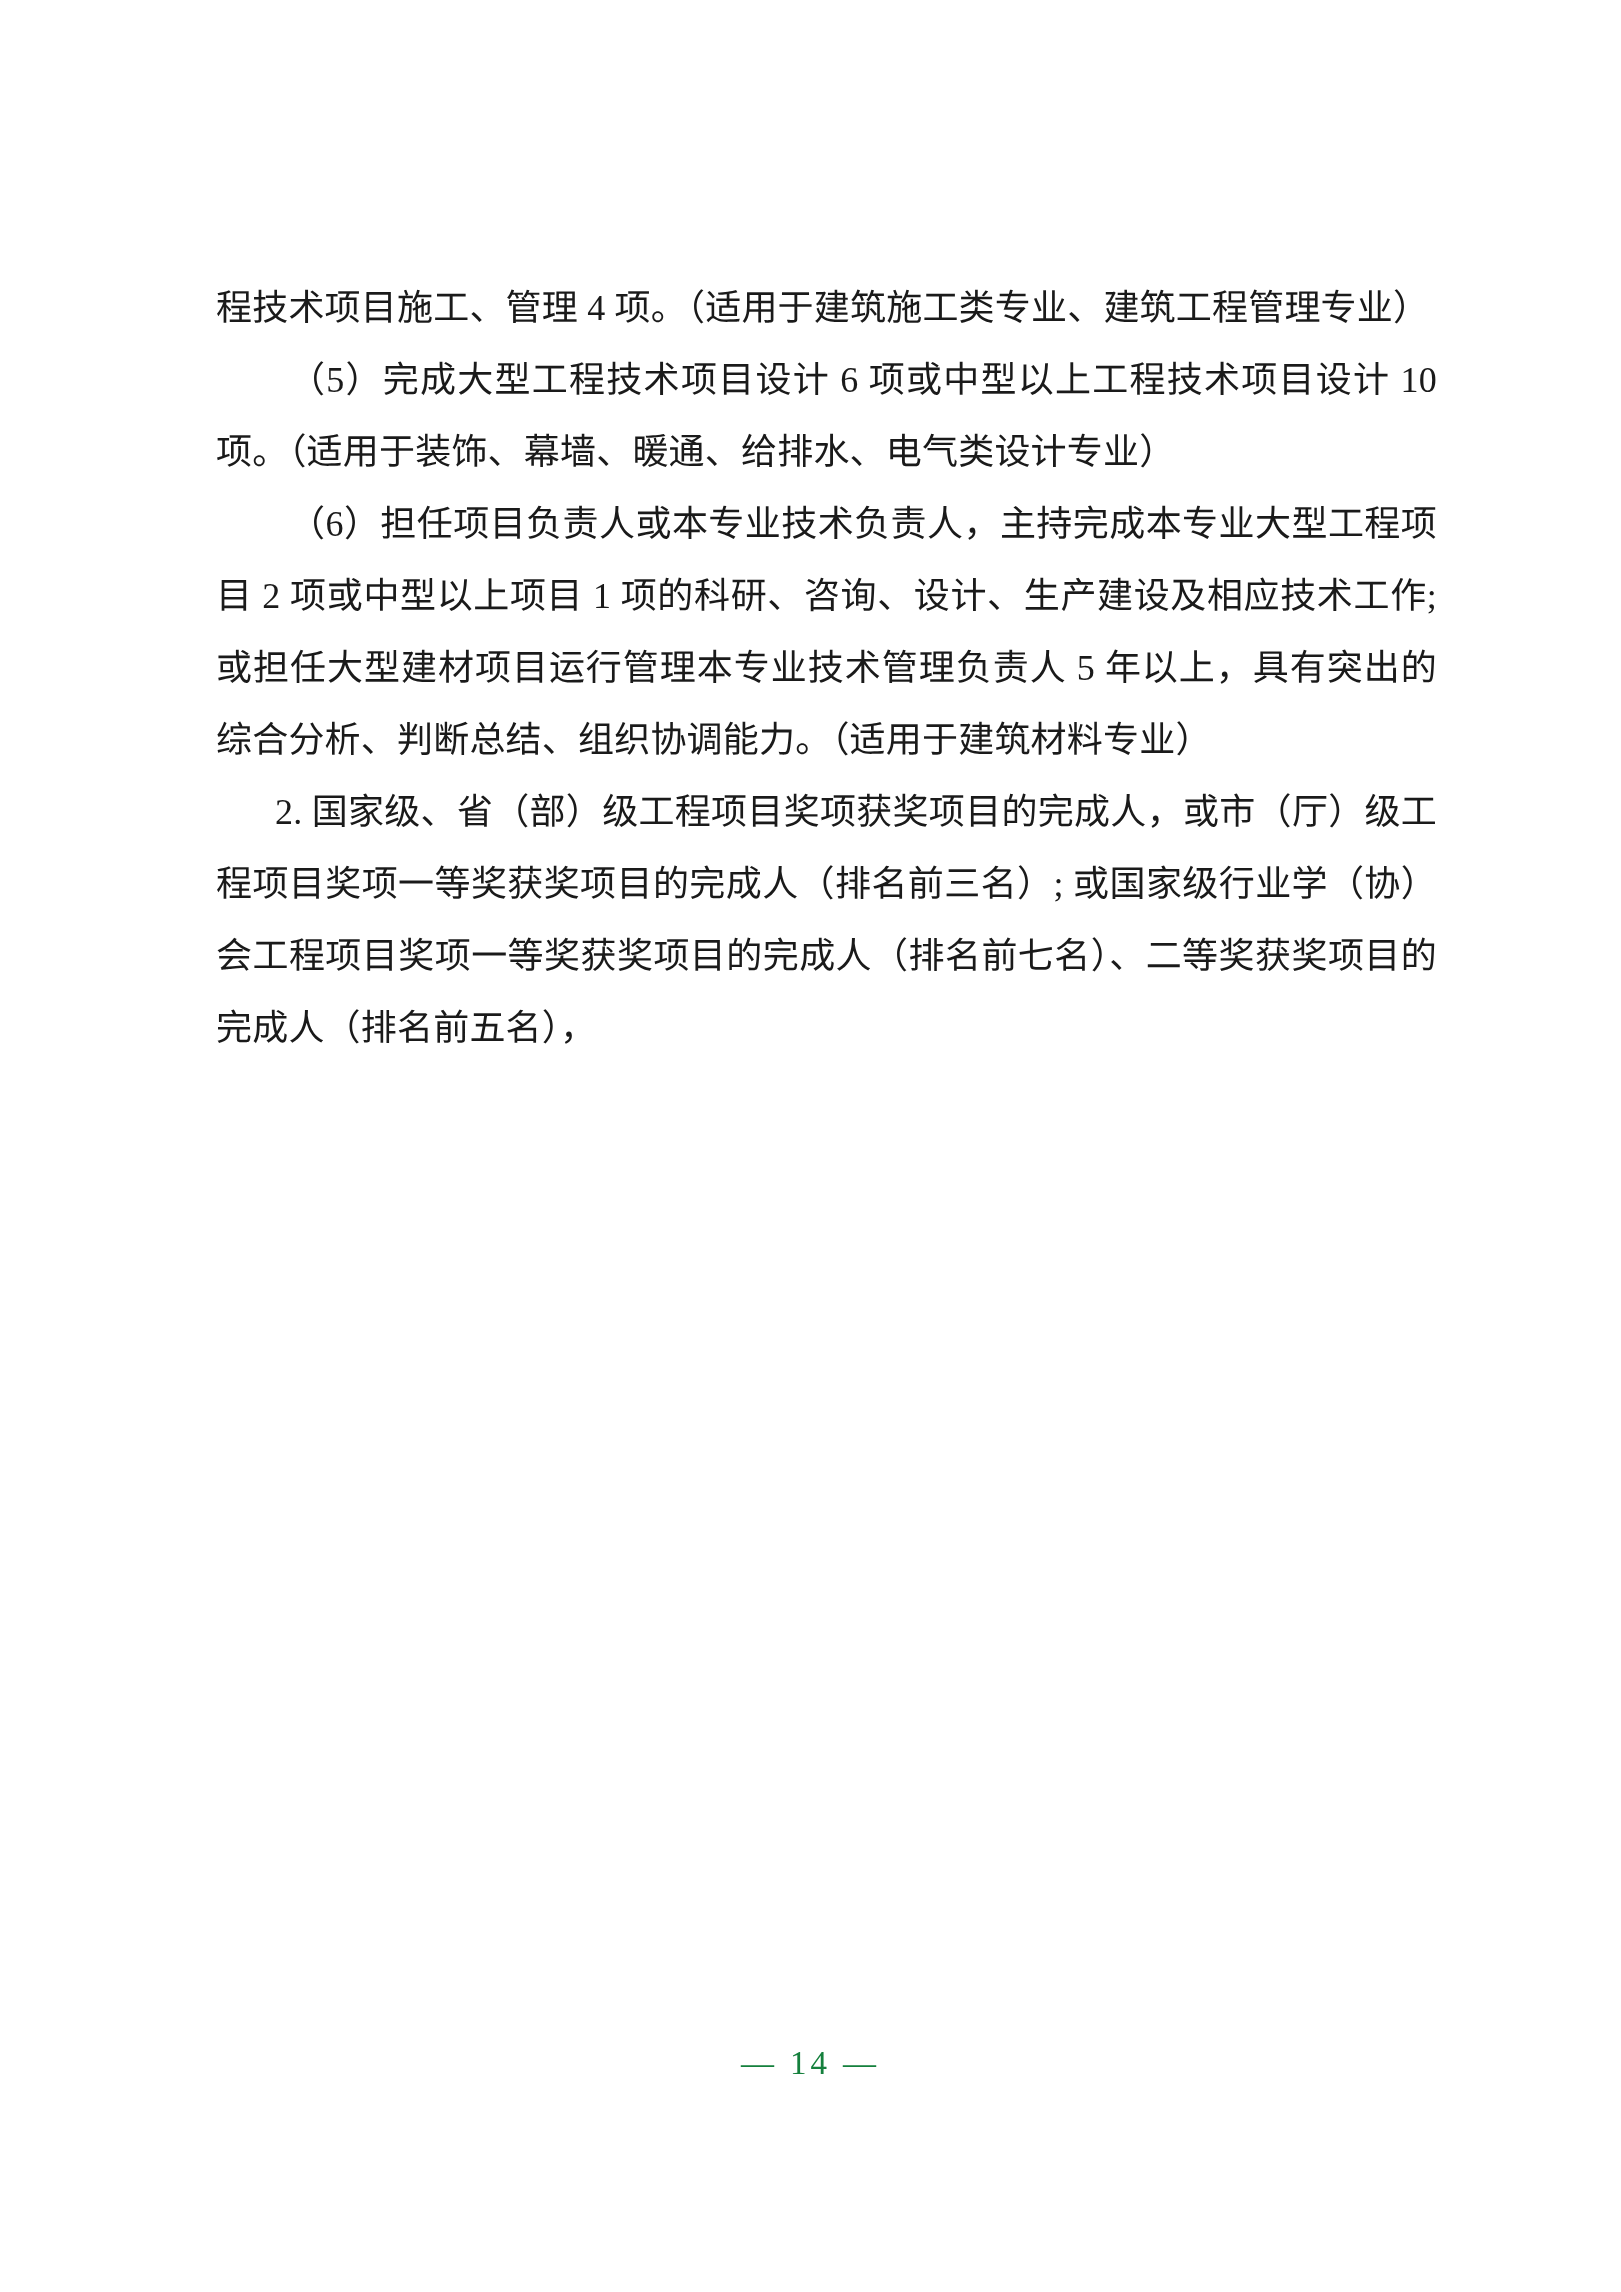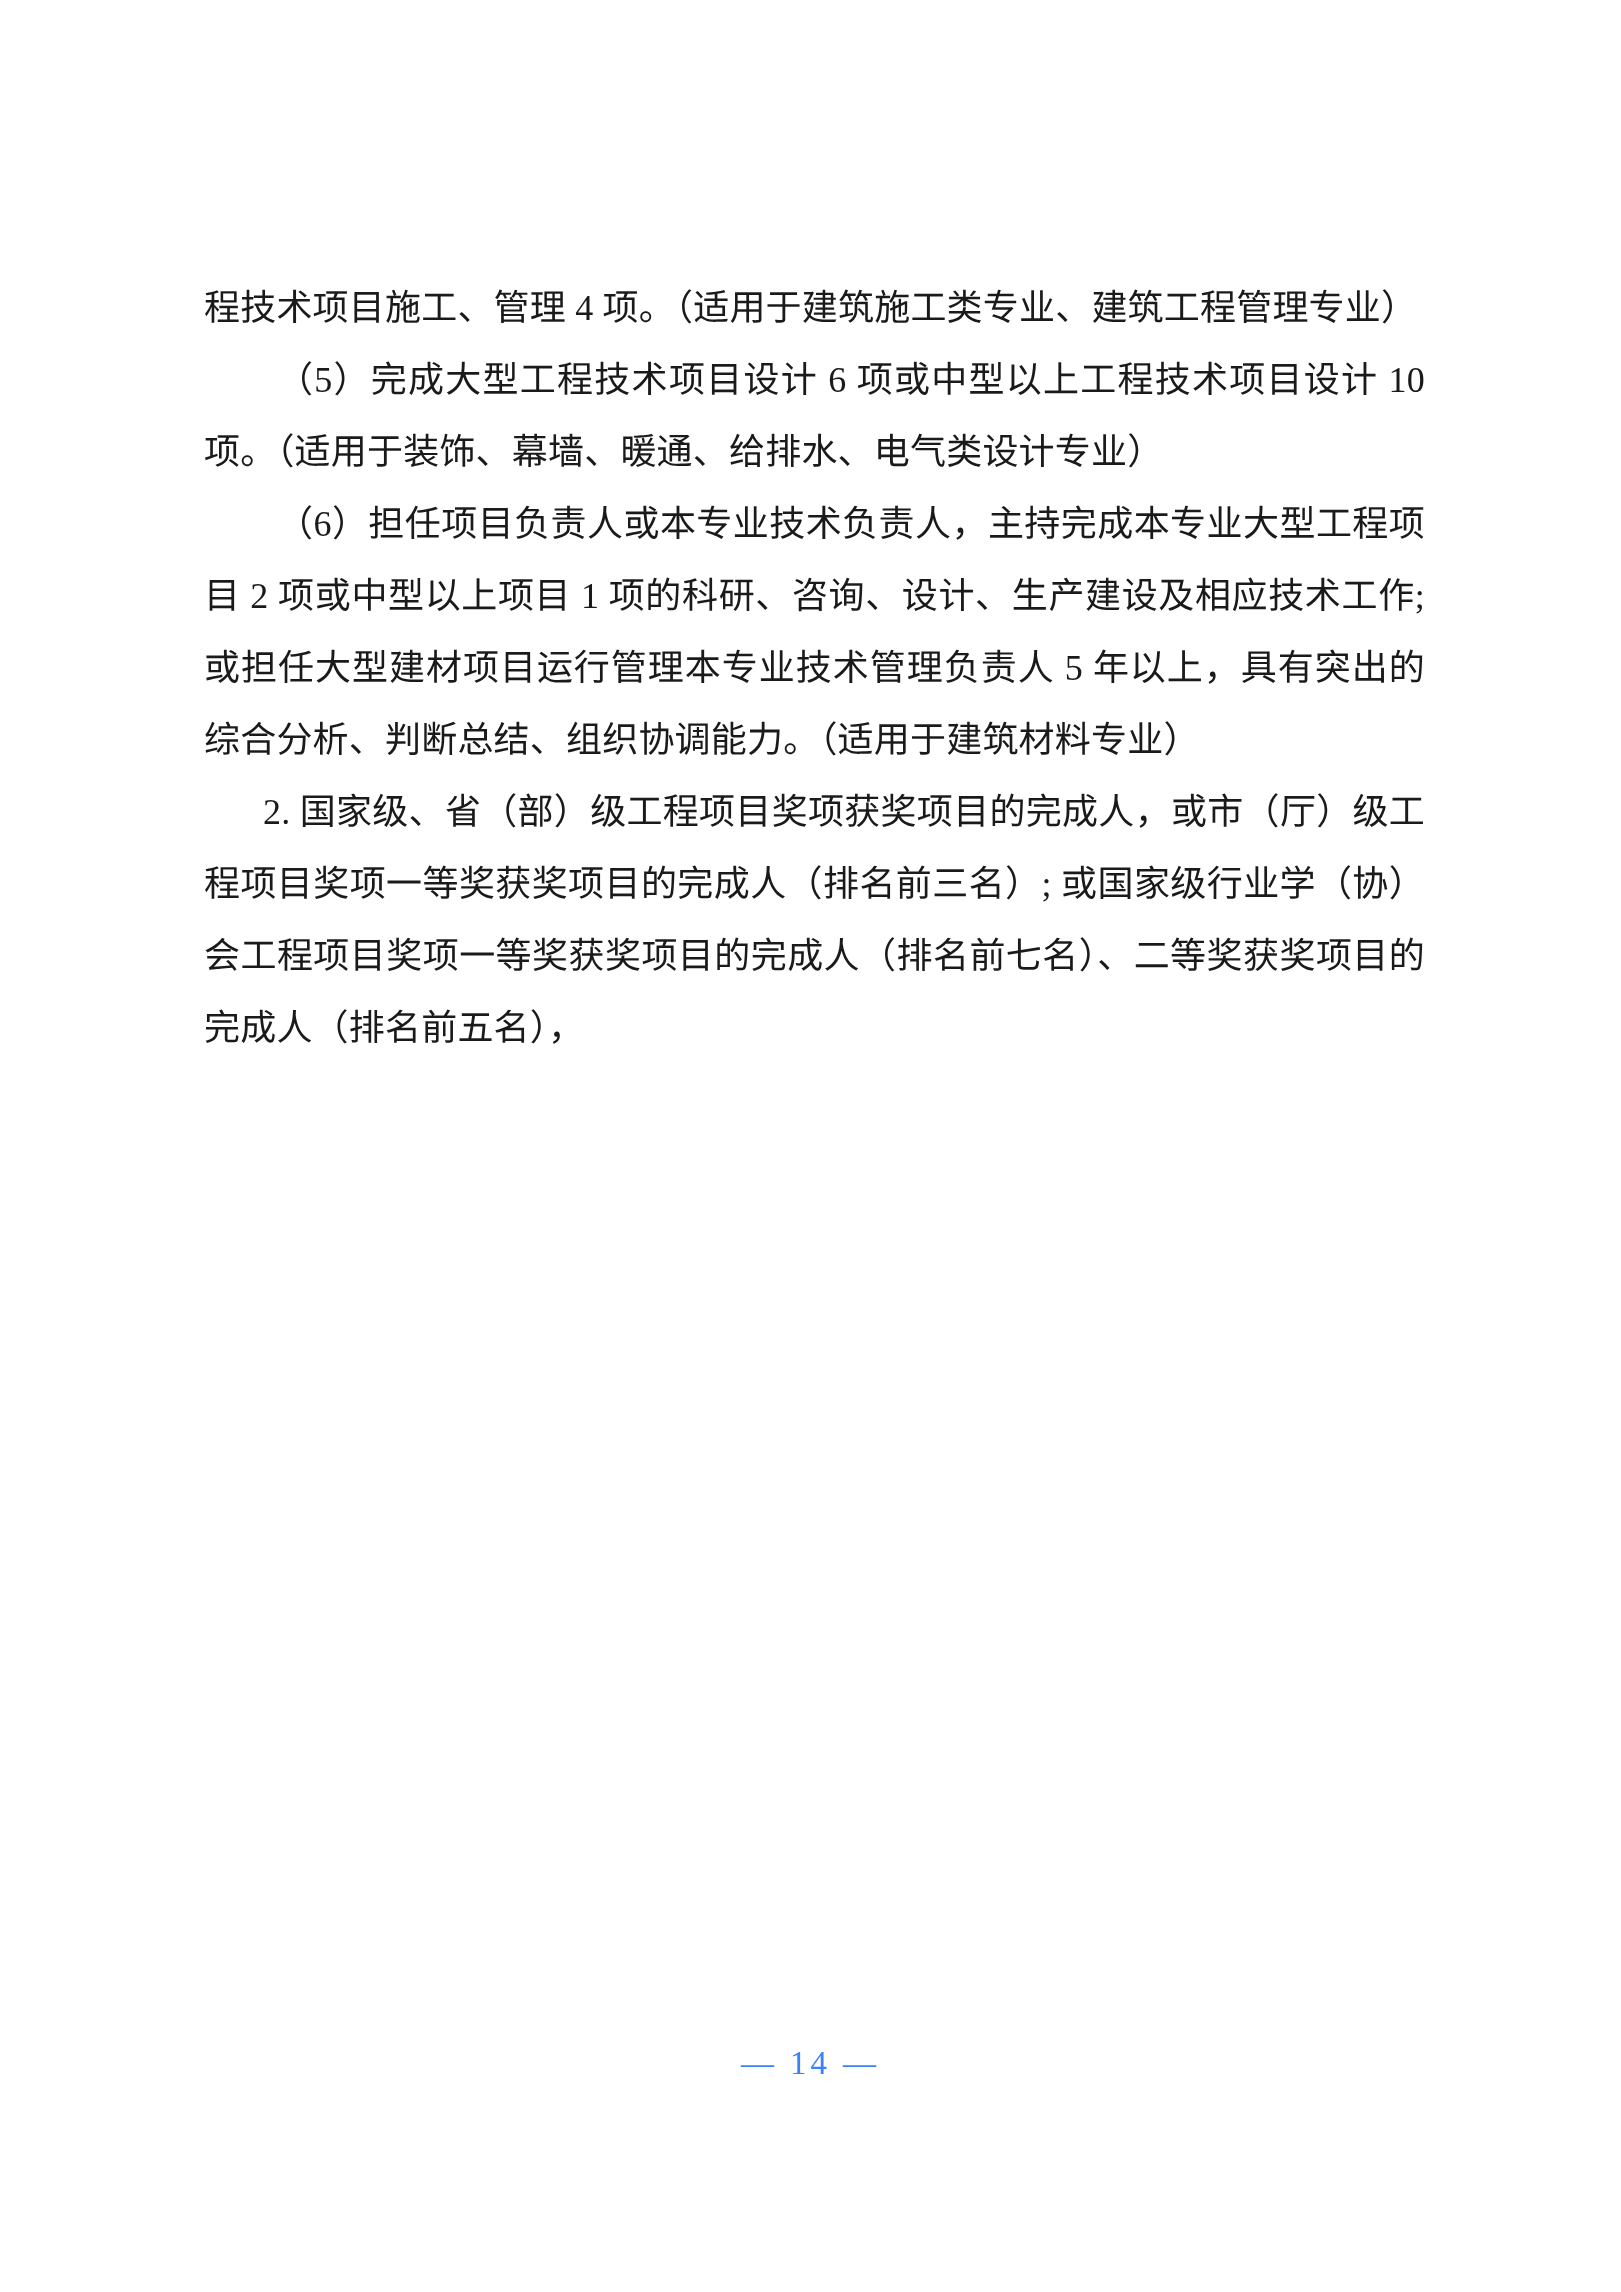--- a/index.html
+++ b/index.html
@@ -11,21 +11,21 @@
     position: relative;
     width: 1621px;
     height: 2293px;
     margin: 0 auto;
     background: #ffffff;
     box-sizing: border-box;
     overflow: hidden;
   }
   .content {
     position: absolute;
-    left: 204px;
+    left: 216px;
     top: 272px;
     width: 1221px;
   }
   p.para {
     margin: 0;
     font-family: "Liberation Serif", "DejaVu Serif", serif;
     font-size: 36px;
     line-height: 72px;
     color: #1a1a1a;
     text-align: justify;
@@ -40,21 +40,21 @@
     text-indent: 59px;
   }
   .footer {
     position: absolute;
     left: 0;
     right: 0;
     top: 2045px;
     text-align: center;
     font-family: "Liberation Serif", "DejaVu Serif", serif;
     font-size: 33px;
-    color: #3b82f6;
+    color: #15803d;
     letter-spacing: 3.9px;
   }
 </style>
 </head>
 <body>
 
 <div class="page">
   <div class="content">
     <p class="para">程技术项目施工、管理 4 项。（适用于建筑施工类专业、建筑工程管理专业）</p>
     <p class="para indent">（5）完成大型工程技术项目设计 6 项或中型以上工程技术项目设计 10 项。（适用于装饰、幕墙、暖通、给排水、电气类设计专业）</p>

